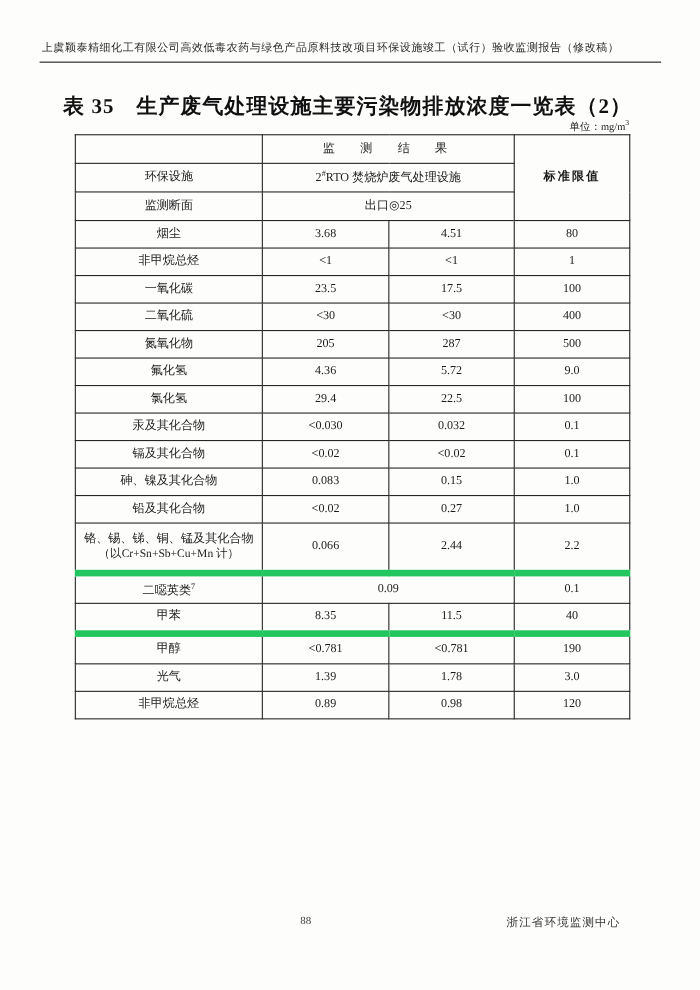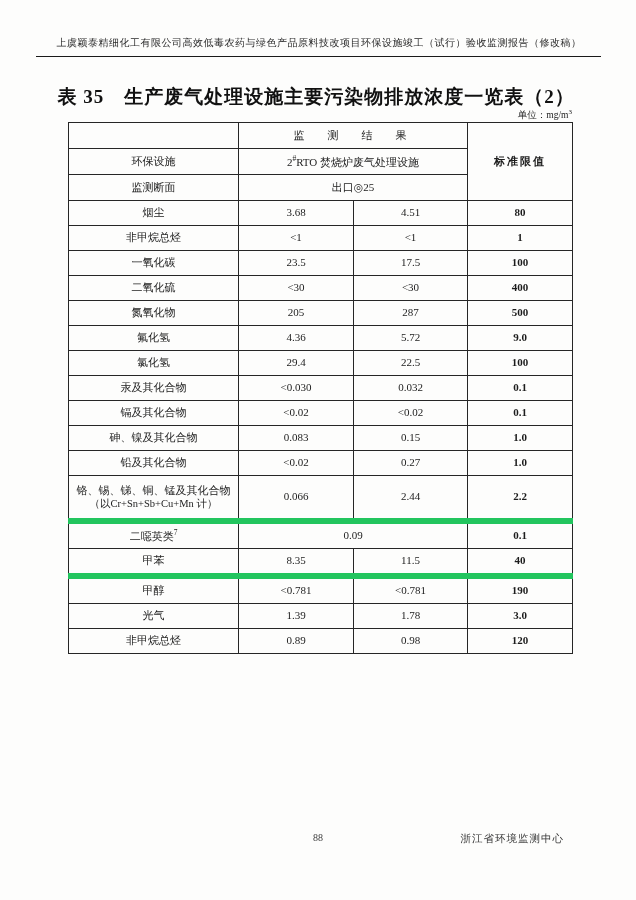--- a/index.html
+++ b/index.html
@@ -4,21 +4,21 @@
 <style>
   html,body{margin:0;padding:0;}
   body{
     width:636px;height:900px;position:relative;
     background:#fdfdfc;color:#1e1e1e;
     font-family:"Liberation Serif","DejaVu Serif",serif;
     overflow:hidden;
   }
   .page-header{
     position:absolute;left:38px;top:36px;width:562px;
-    font-size:10px;letter-spacing:.5px;text-align:center;color:#2a2a2a;
+    font-size:10px;letter-spacing:.5px;color:#2a2a2a;
     white-space:nowrap;overflow:hidden;
   }
   .header-rule{
     position:absolute;left:36px;top:56px;width:565px;height:0;
     border-top:1.5px solid #1a1a1a;
   }
   .doc-title{
     position:absolute;left:0;top:84px;width:632px;text-align:center;
     font-size:19px;font-weight:bold;letter-spacing:1px;color:#111;
   }
@@ -29,30 +29,30 @@
   table.emission{
     position:absolute;left:68px;top:122px;width:504px;
     border-collapse:collapse;table-layout:fixed;
     font-size:11px;color:#1c1c1c;
   }
   table.emission td{
     border:1px solid #262626;text-align:center;vertical-align:middle;
     padding:0 2px;height:24px;line-height:1.25;
   }
   table.emission thead td{height:25px;}
-  td.std{font-weight:bold;}
+  td.std{font-weight:normal;}
   td.hd-standard{font-weight:bold;letter-spacing:2px;}
   td.hd-result{letter-spacing:6px;}
   td.v2{border-left:2px solid #262626;}
   tr.thick-top td{border-top:6px solid #22c55e;}
   tr.tall td{height:42px;}
   td.name .sub{display:block;font-size:10.5px;}
   sup{font-size:7.5px;}
   .footer-pagenum{
-    position:absolute;left:0;top:832px;width:636px;text-align:center;
+    position:absolute;left:0;top:832px;width:556px;text-align:center;
     font-size:10px;color:#3a3a3a;
   }
   .footer-org{
     position:absolute;right:72px;top:832px;font-size:10.5px;color:#333;
     letter-spacing:1px;
   }
 </style>
 </head>
 <body>
 

